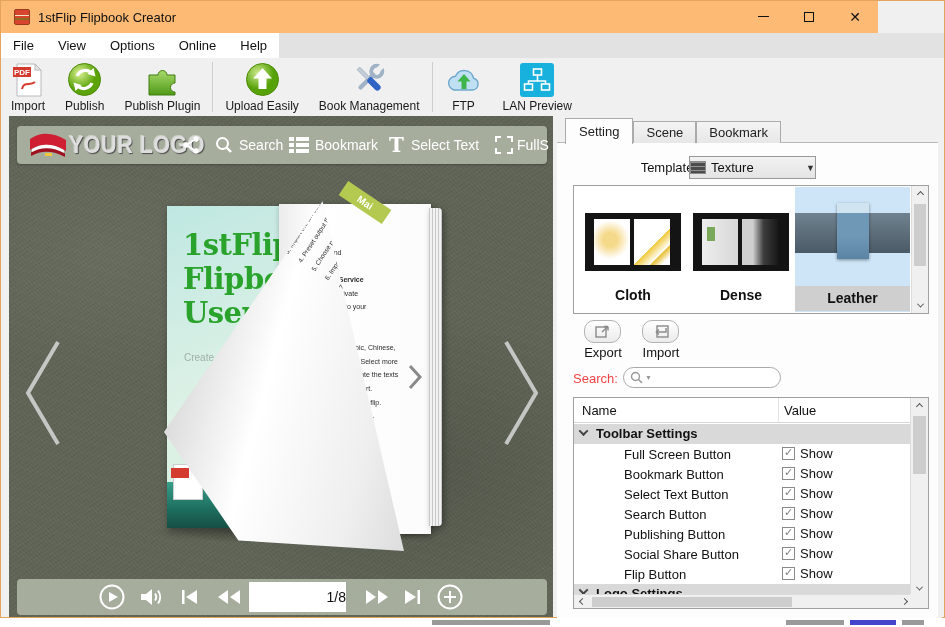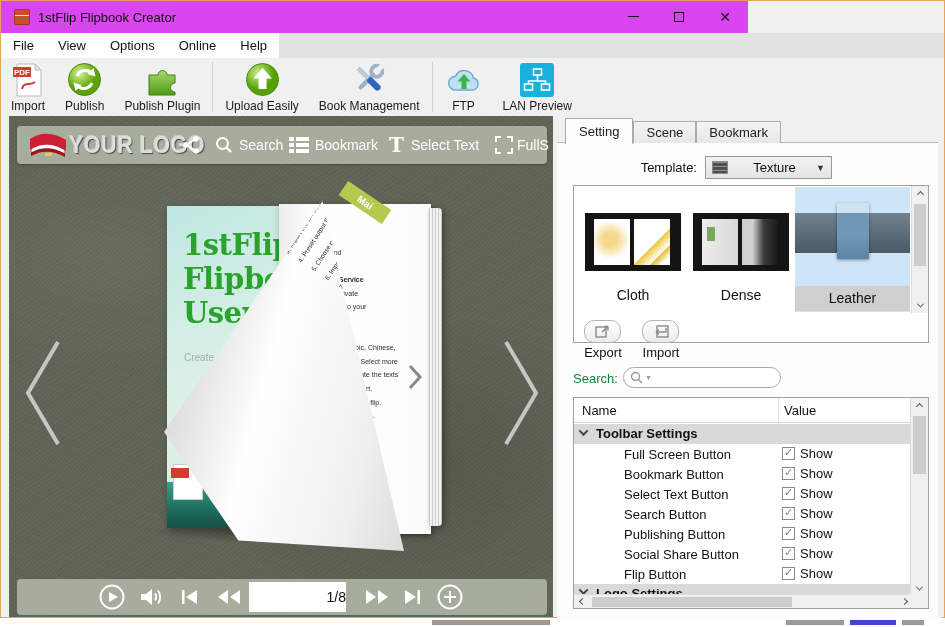--- a/index.html
+++ b/index.html
@@ -2,21 +2,21 @@
 <html><head>
 <meta charset="utf-8">
 <style>
   * { box-sizing: border-box; margin: 0; padding: 0; }
   html,body { width:945px; height:627px; overflow:hidden;
     font-family:"Liberation Sans", sans-serif; background:#fff; }
   #appwin { position:absolute; left:0; top:0; width:945px; height:618px;
     border:1px solid #e2a45f; background:#f0f0f0; }
 
   
-  .titlebar { position:absolute; left:0; top:0; width:747px; height:32px; background:#d946ef; }
+  .titlebar { position:absolute; left:0; top:0; width:877px; height:32px; background:#fdba74; }
   .app-icon { position:absolute; left:13px; top:8px; width:16px; height:16px;
     background:linear-gradient(#d8452f 0 35%, #f3e3c0 35% 45%, #d8452f 45% 60%, #8a6d1d 60% 75%, #d8452f 75%); 
     border:1px solid #9a3b20; border-radius:2px; }
   .win-title { position:absolute; left:37px; top:9px; font-size:13px; color:#111; }
   .win-btns { position:absolute; right:0; top:0; height:31px; display:flex; }
   .win-btn { width:46px; height:31px; display:flex; align-items:center; justify-content:center;
     color:#111; font-size:13px; }
   .btn-min span { display:block; width:11px; height:1px; background:#111; }
   .btn-max span { display:block; width:10px; height:10px; border:1px solid #111; }
   .btn-close span { font-size:14px; line-height:1; }
@@ -95,29 +95,29 @@
   
   .panel { position:absolute; left:556px; top:115px; width:385px; height:502px; background:#f0f0f0; }
   .tabbar { position:absolute; left:8px; top:2px; height:25px; display:flex; align-items:flex-end; z-index:2; }
   .tab { border:1px solid #ababab; border-bottom:none; background:linear-gradient(#f4f4f4,#e7e7e7);
     font-size:13px; color:#222; text-align:center; }
   .tab-inactive { height:22px; line-height:22px; padding:0 12px; }
   .tab-active { height:26px; line-height:25px; padding:0 13px; background:#fdfdfd; position:relative; top:1px; }
   .pane { position:absolute; left:0; top:26px; width:381px; height:476px; background:#fdfdfd; border-top:1px solid #b8b8b8; }
 
   .tpl-label { position:absolute; left:0; top:17px; width:140px; text-align:right; font-size:13px; color:#111; }
-  .dropdown { position:absolute; left:148px; top:13px; width:127px; height:23px; border:1px solid #999;
-    background:linear-gradient(#f2f2f2,#e4e4e4); display:flex; align-items:center; padding:0 6px;text-align:center; }
+  .dropdown { position:absolute; left:132px; top:13px; width:127px; height:23px; border:1px solid #999;
+    background:linear-gradient(#f2f2f2,#e4e4e4); display:flex; align-items:center; padding:0 0; }
   .dd-swatch { width:16px; height:13px; background:#4c4c4c; border:1px solid #8a8a8a;
     background-image:linear-gradient(rgba(255,255,255,.4) 1px, transparent 1px); background-size:100% 4px; }
   .dd-text { flex:1; font-size:13px; color:#111; padding-left:5px; }
   .dd-arrow { font-size:9px; color:#333; }
 
-  .listbox { position:absolute; left:16px; top:42px; width:356px; height:158px; background:#fff;
-    border:1px solid #a0a0a0; }
+  .listbox { position:absolute; left:16px; top:42px; width:356px; height:129px; background:#fff;
+    border:1px solid #a0a0a0;font-weight:bold; }
   .cell { position:absolute; top:1px; height:125px; }
   .cell-label { position:absolute; left:0; right:0; top:100px; text-align:center; font-size:14px; color:#111; }
   .thumb { position:absolute; top:26px; left:50%; transform:translateX(-50%); width:96px; height:58px; }
   .cell-cloth { left:5px; width:108px; }
   .cell-dense { left:113px; width:108px; }
   .cell-leather { left:221px; width:115px; background:#cde5f7; }
   .th-dark { background:#141414; }
   .page-l, .page-r { position:absolute; top:6px; width:36px; height:46px; background:#fff; }
   .page-l { left:9px; } .page-r { left:49px; }
   .cloth .page-l { background:radial-gradient(circle at 45% 45%, #f5d98b 22%, #fff 60%); }
@@ -128,21 +128,21 @@
   .leather-band { position:absolute; left:0; top:26px; width:100%; height:40px;
     background:linear-gradient(#70828f,#4a5a66); }
   .leather-book { position:absolute; left:50%; top:16px; transform:translateX(-50%); width:32px; height:56px;
     background:linear-gradient(#cfe3f0 18%, #6f97b6 18% 60%, #5b83a3); box-shadow:0 1px 3px rgba(0,0,0,.4); }
   .cell-leather .cell-label { background:#cfcfcf; top:99px; height:25px; line-height:25px; }
 
   .mini-btn { position:absolute; top:177px; width:37px; height:23px; border:1px solid #b3b3b3; border-radius:10px;
     background:linear-gradient(#ffffff,#ebebeb); display:flex; align-items:center; justify-content:center; }
   .mini-label { position:absolute; top:202px; width:60px; text-align:center; font-size:13px; color:#111; }
 
-  .search-label { position:absolute; left:16px; top:228px; font-size:13px; color:#15803d; }
+  .search-label { position:absolute; left:16px; top:228px; font-size:13px; color:#ef4444; }
   .search-input { position:absolute; left:66px; top:224px; width:158px; height:21px; border:1px solid #a9a9a9;
     border-radius:11px; background:#fff; display:flex; align-items:center; padding-left:6px; }
 
   .table { position:absolute; left:16px; top:254px; width:356px; height:212px; background:#fff;
     border:1px solid #a0a0a0; overflow:hidden; }
   .t-head { position:absolute; left:0; top:0; width:337px; height:25px; border-bottom:1px solid #d6d6d6; }
   .t-head .c1 { position:absolute; left:8px; top:5px; font-size:13px; color:#111; }
   .t-head .c2 { position:absolute; left:210px; top:5px; font-size:13px; color:#111; }
   .t-coldiv { position:absolute; left:204px; top:0; width:1px; height:25px; background:#e3e3e3; }
   .t-group { position:absolute; left:0; width:337px; height:20px; background:#d9d9d9; }

